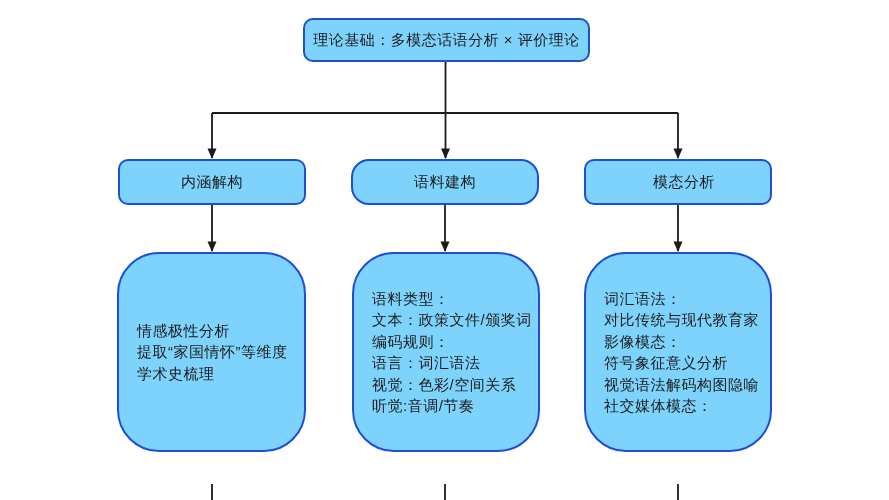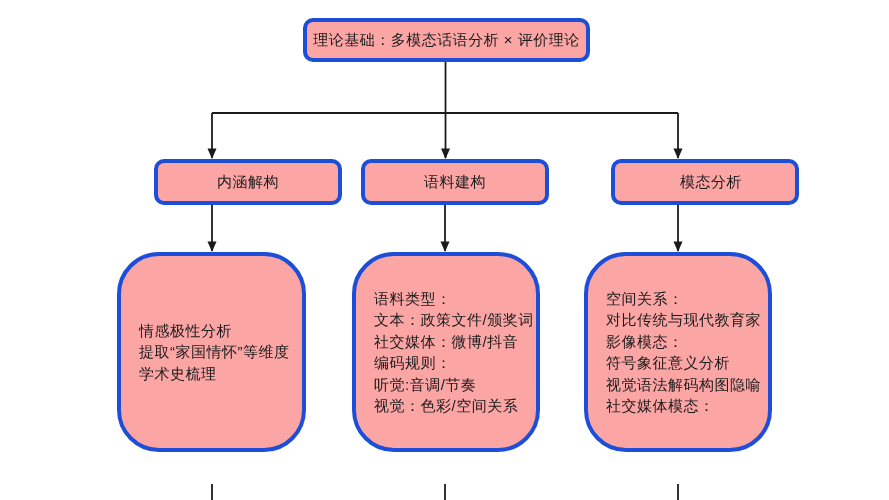--- a/index.html
+++ b/index.html
@@ -14,41 +14,41 @@
     color: #1b1b1b;
   }
   svg.connectors {
     position: absolute;
     left: 0; top: 0;
     width: 889px; height: 500px;
     pointer-events: none;
   }
   .node {
     position: absolute;
-    border: 4px solid #1d4ed8;
-    background: #fca5a5;
+    border: 2px solid #1d4ed8;
+    background: #7dd3fc;
     display: flex;
     align-items: center;
     justify-content: center;
     font-size: 15px;
     letter-spacing: 0.5px;
   }
   .node-root {
     left: 303px; top: 18px;
     width: 287px; height: 44px;
     border-radius: 10px;
   }
   .node-stage {
     top: 159px;
     width: 188px; height: 46px;
     border-radius: 10px;
   }
-  .stage-0 { left: 118px; margin-left: 36px; }
-  .stage-1 { left: 361px; }
-  .stage-2 { left: 611px; padding-left: 12px; }
+  .stage-0 { left: 118px; }
+  .stage-1 { left: 351px; border-radius: 18px; }
+  .stage-2 { left: 584px; padding-left: 12px; }
   .node-detail {
     top: 252px;
     width: 188px; height: 200px;
     border-radius: 42px;
     flex-direction: column;
     align-items: flex-start;
     justify-content: center;
     padding: 0 8px 0 18px;
     font-size: 15px;
   }
@@ -107,28 +107,28 @@
 
   <div class="node node-detail detail-0">
     <div class="dline">情感极性分析</div>
     <div class="dline">提取“家国情怀”等维度</div>
     <div class="dline">学术史梳理</div>
   </div>
 
   <div class="node node-detail detail-1">
     <div class="dline">语料类型：</div>
     <div class="dline">文本：政策文件/颁奖词</div>
-    <div class="dline">社交媒体：微博/抖音</div>
     <div class="dline">编码规则：</div>
+    <div class="dline">语言：词汇语法</div>
+    <div class="dline">视觉：色彩/空间关系</div>
     <div class="dline">听觉:音调/节奏</div>
-    <div class="dline">视觉：色彩/空间关系</div>
   </div>
 
   <div class="node node-detail detail-2">
-    <div class="dline">空间关系：</div>
+    <div class="dline">词汇语法：</div>
     <div class="dline">对比传统与现代教育家</div>
     <div class="dline">影像模态：</div>
     <div class="dline">符号象征意义分析</div>
     <div class="dline">视觉语法解码构图隐喻</div>
     <div class="dline">社交媒体模态：</div>
   </div>
 
 </div>
 
 </body></html>

